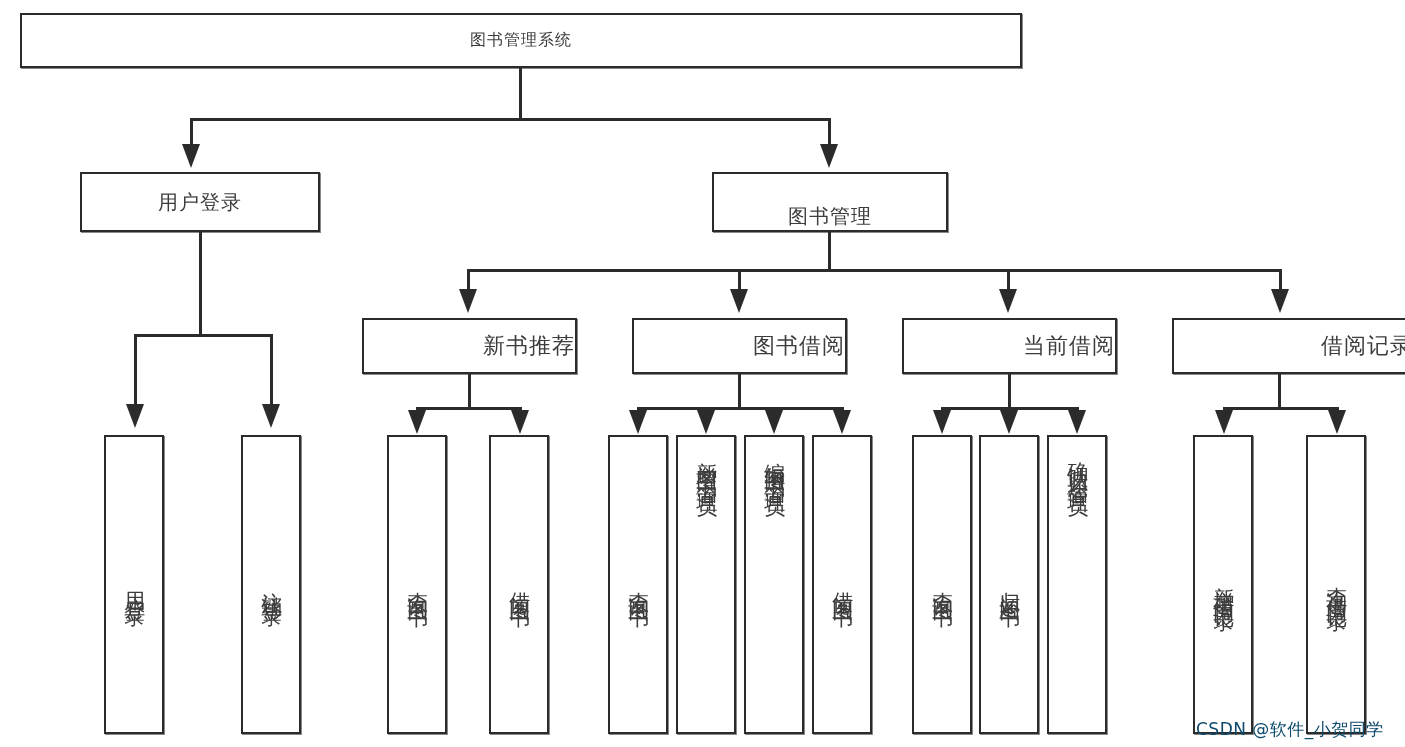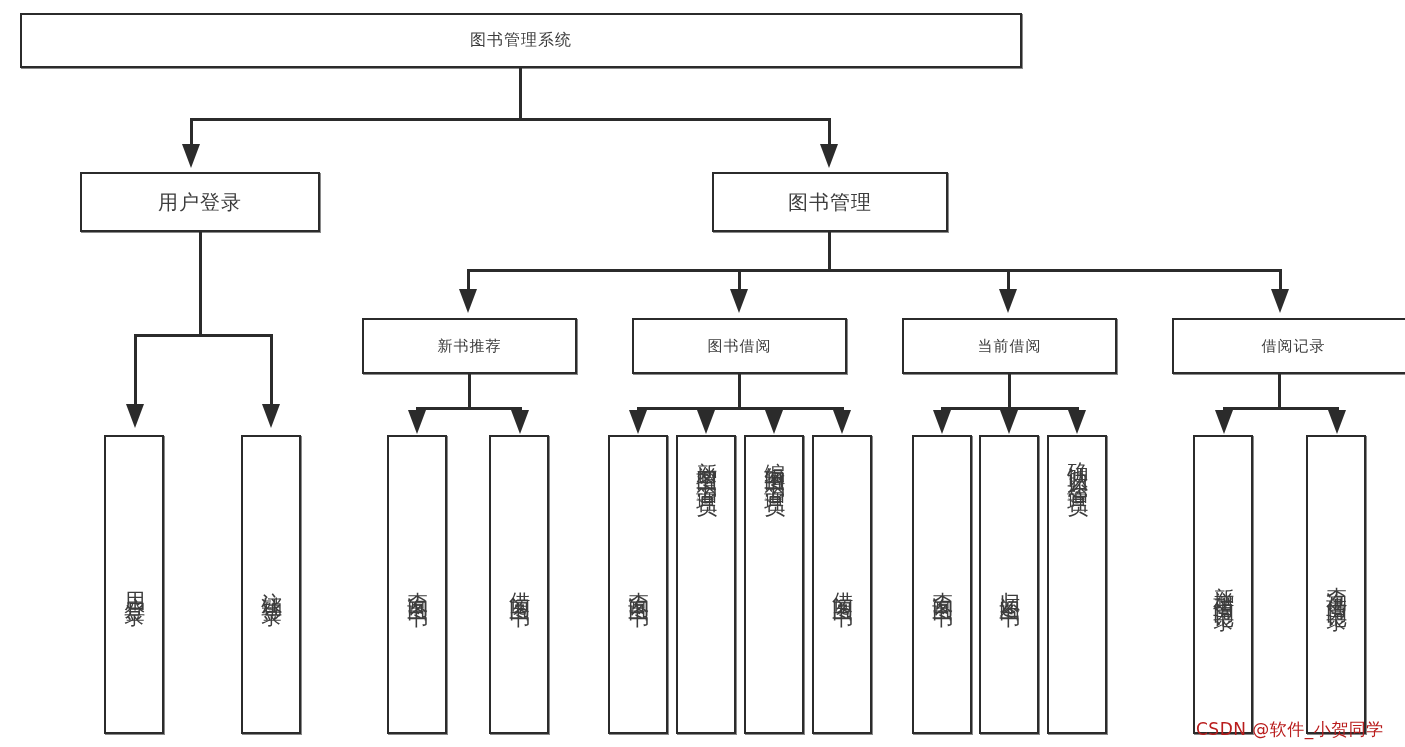--- a/index.html
+++ b/index.html
@@ -21,21 +21,21 @@
     border:2px solid #2b2b2b;
     box-shadow:1px 1px 0 0 #8a8a8a;
     display:flex;
     align-items:center;
     justify-content:center;
     color:#3c3c3c;
     letter-spacing:1px;
   }
   .node.root{font-size:16px;}
   .node.lvl2{font-size:20px;}
-  .node.lvl3{font-size:15px;}
+  .node.lvl3{font-size:22px;justify-content:flex-end;}
 
   
   .node.leaf{
     font-size:21px;
     align-items:flex-start;
     justify-content:center;
     padding-top:8px;
   }
   .node.leaf .vtext{
     writing-mode:vertical-rl;
@@ -54,21 +54,21 @@
   .arrow{
     position:absolute;
     width:0;height:0;
     border-left:9px solid transparent;
     border-right:9px solid transparent;
     border-top:24px solid #2b2b2b;
   }
   .watermark{
     position:absolute;
     font-size:17px;
-    color:#b91c1c;
+    color:#0c4a6e;
     white-space:nowrap;
     letter-spacing:0.5px;
   }
 </style>
 </head>
 <body>
 
 <div id="diagram">
 
   <div class="node root" style="left:20px;top:13px;width:1002px;height:55px;">
@@ -82,21 +82,21 @@
   <div class="vline" style="left:190px;top:118px;height:28px;"></div>
   <div class="arrow" style="left:182px;top:144px;"></div>
 
   <div class="vline" style="left:828px;top:118px;height:28px;"></div>
   <div class="arrow" style="left:820px;top:144px;"></div>
 
   <div class="node lvl2" style="left:80px;top:172px;width:240px;height:60px;">
     <span>用户登录</span>
   </div>
 
-  <div class="node lvl2" style="left:712px;top:172px;width:236px;height:60px;">
+  <div class="node lvl2" style="left:712px;top:172px;width:236px;height:60px;align-items:flex-end;">
     <span>图书管理</span>
   </div>
 
   <div class="vline" style="left:199px;top:232px;height:104px;"></div>
   <div class="hline" style="left:134px;top:334px;width:139px;"></div>
   <div class="vline" style="left:134px;top:334px;height:72px;"></div>
   <div class="arrow" style="left:126px;top:404px;"></div>
   <div class="vline" style="left:270px;top:334px;height:72px;"></div>
   <div class="arrow" style="left:262px;top:404px;"></div>
 

